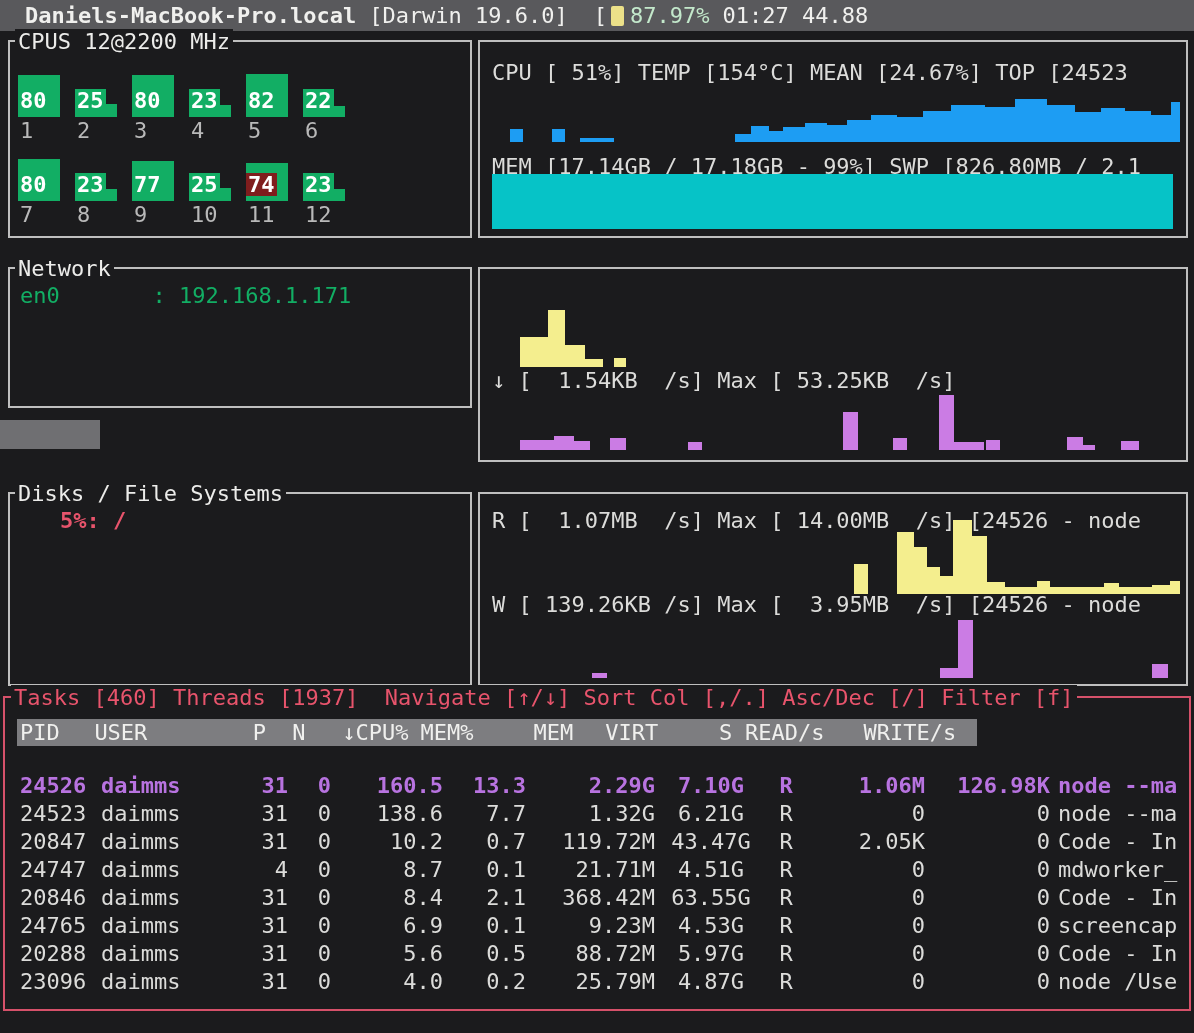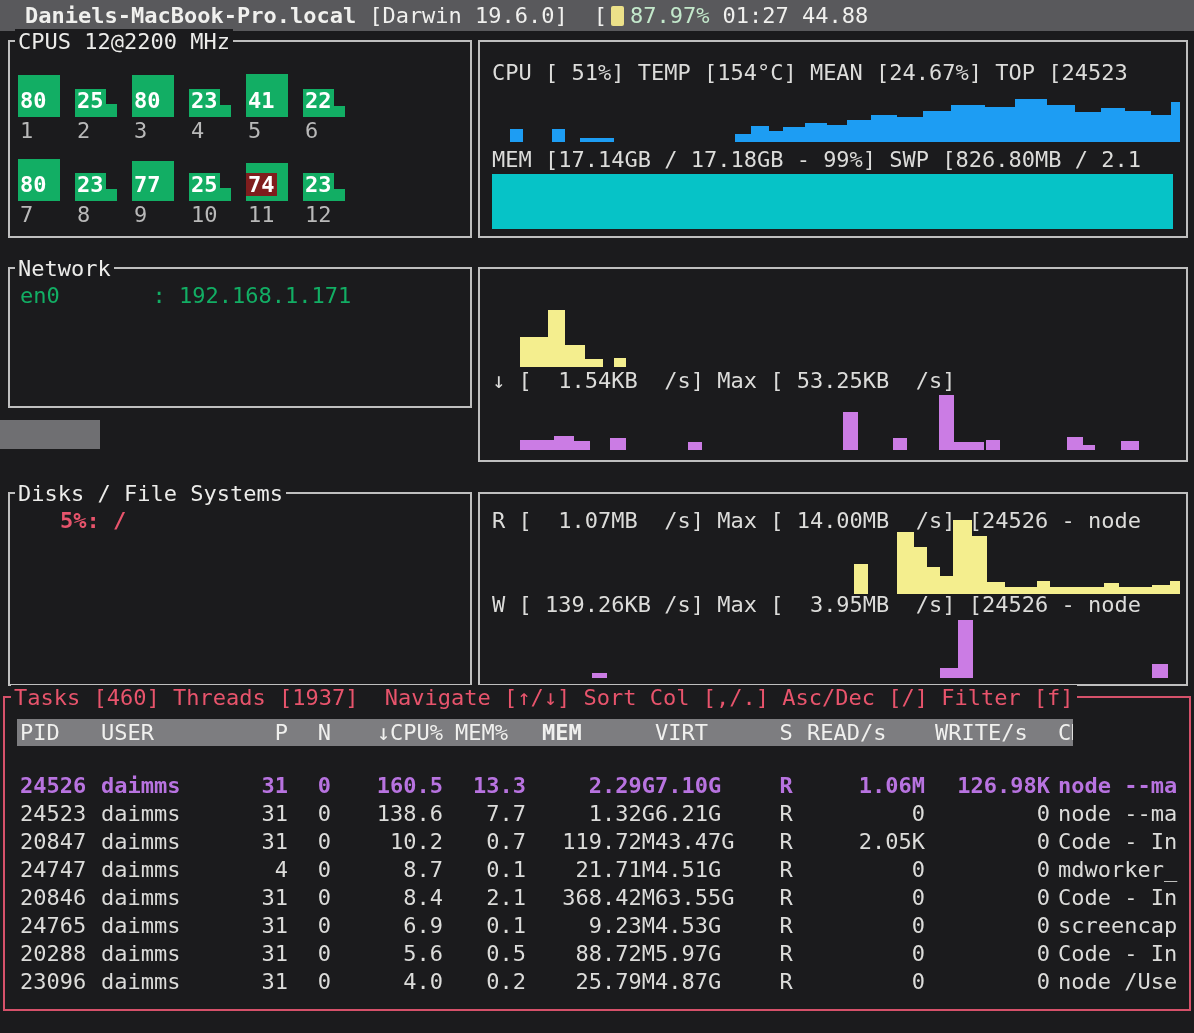--- a/index.html
+++ b/index.html
@@ -41,35 +41,35 @@
   .cpu-row { position:absolute; left:8px; display:flex; }
   .cpu-cell { position:relative; width:42px; height:80px; margin-right:15px; }
   .cpu-bar { position:absolute; left:0; bottom:28px; width:42px; }
   .cpu-label {
     position:absolute; left:0; bottom:33px; padding:0 2px;
     font-weight:bold; color:#ffffff; line-height:23px;
   }
   .cpu-index { position:absolute; left:2px; bottom:0; color:#b9b9b9; line-height:28px; }
   .artifact { position:absolute; left:0; top:420px; width:100px; height:29px; background:#6f6f72; z-index:5; }
   .tasks-header {
-    position:absolute; left:12px; top:21px; width:1056px; height:27px;
+    position:absolute; left:12px; top:21px; width:960px; height:27px;
     background:#7d7d80; display:flex; align-items:center;
     color:#f0f0ee; white-space:pre; overflow:hidden;
   }
   .rows { position:absolute; left:12px; top:74px; width:1164px; overflow:hidden; }
   .trow { display:flex; height:28px; line-height:28px; white-space:pre; overflow:hidden; }
   .trow.hl { font-weight:bold; }
   .c-pid{width:84px; padding-left:3px;} .c-user{width:132px;}
   .c-p{width:55px; text-align:right;} .c-n{width:43px; text-align:right;}
   .c-cpu{width:112px; text-align:right;} .c-mempct{width:83px; text-align:right;}
-  .c-mem{width:129px; text-align:right;} .c-virt{width:112px; text-align:left;}
+  .c-mem{width:129px; text-align:right;} .c-virt{width:112px; text-align:center;}
   .c-s{width:38px; text-align:center;} .c-read{width:120px; text-align:right;}
   .c-write{width:125px; text-align:right;} .c-cmd{flex:1; padding-left:8px; overflow:hidden;}
   .tasks-header .c-mempct{text-align:left; padding-left:12px;}
-  .tasks-header .c-mem{text-align:left; padding-left:16px;font-weight:bold;}
+  .tasks-header .c-mem{text-align:center; padding-left:16px;}
   .tasks-header .c-virt{text-align:left;}
   .tasks-header .c-read{text-align:left; padding-left:2px;}
   .tasks-header .c-write{text-align:left; padding-left:10px;}
   .bold { font-weight:bold; }
 </style>
 </head>
 <body>
 
 <div class="topbar">
   <span class="host">Daniels-MacBook-Pro.local</span><span class="tb-gap"></span><span>[Darwin 19.6.0]</span><span class="tb-gap"></span><span class="tb-gap"></span><span>[</span><span class="batt-icon" style="background: rgb(236, 225, 137);"></span><span style="color: rgb(195, 232, 203);">87.97%</span><span class="tb-gap"></span><span>01:27 44.88</span>
@@ -93,21 +93,21 @@
         <span class="cpu-label" style="background: rgb(18, 174, 100);">80</span>
         <span class="cpu-index">3</span>
       </div>
       <div class="cpu-cell">
         <div class="cpu-bar" style="height: 12px; background: rgb(18, 174, 100);"></div>
         <span class="cpu-label" style="background: rgb(18, 174, 100);">23</span>
         <span class="cpu-index">4</span>
       </div>
       <div class="cpu-cell">
         <div class="cpu-bar" style="height: 43px; background: rgb(18, 174, 100);"></div>
-        <span class="cpu-label" style="background: rgb(18, 174, 100);">41</span>
+        <span class="cpu-label" style="background: rgb(18, 174, 100);">82</span>
         <span class="cpu-index">5</span>
       </div>
       <div class="cpu-cell">
         <div class="cpu-bar" style="height: 11px; background: rgb(18, 174, 100);"></div>
         <span class="cpu-label" style="background: rgb(18, 174, 100);">22</span>
         <span class="cpu-index">6</span>
       </div>
     </div>
   <div class="cpu-row" id="cpu-row-1" style="top:107px;">
       <div class="cpu-cell">
@@ -162,21 +162,21 @@
       <div class="hbar" style="left: 459px; width: 34px; height: 37px; background: rgb(29, 157, 243);"></div>
       <div class="hbar" style="left: 493px; width: 30px; height: 35px; background: rgb(29, 157, 243);"></div>
       <div class="hbar" style="left: 523px; width: 32px; height: 43px; background: rgb(29, 157, 243);"></div>
       <div class="hbar" style="left: 555px; width: 28px; height: 37px; background: rgb(29, 157, 243);"></div>
       <div class="hbar" style="left: 583px; width: 26px; height: 30px; background: rgb(29, 157, 243);"></div>
       <div class="hbar" style="left: 609px; width: 24px; height: 34px; background: rgb(29, 157, 243);"></div>
       <div class="hbar" style="left: 633px; width: 26px; height: 31px; background: rgb(29, 157, 243);"></div>
       <div class="hbar" style="left: 659px; width: 20px; height: 27px; background: rgb(29, 157, 243);"></div>
       <div class="hbar" style="left: 679px; width: 9px; height: 40px; background: rgb(29, 157, 243);"></div>
     </div>
-  <div class="gline" style="top:105px;">MEM [17.14GB / 17.18GB - 99%] SWP [826.80MB / 2.1</div>
+  <div class="gline" style="top:112px;">MEM [17.14GB / 17.18GB - 99%] SWP [826.80MB / 2.1</div>
   <div class="membar" id="mem-bar" style="top: 132px; background: rgb(6, 195, 199); width: 681px;"></div>
 </div>
 
 <div class="panel" style="left:8px; top:267px; width:464px; height:141px;">
   <div class="ptitle">Network</div>
   <div class="gline" style="top: 14px; left: 10px; color: rgb(18, 174, 100);">en0       : 192.168.1.171</div>
 </div>
 <div class="artifact"></div>
 
 <div class="panel" style="left:478px; top:267px; width:710px; height:195px;">

